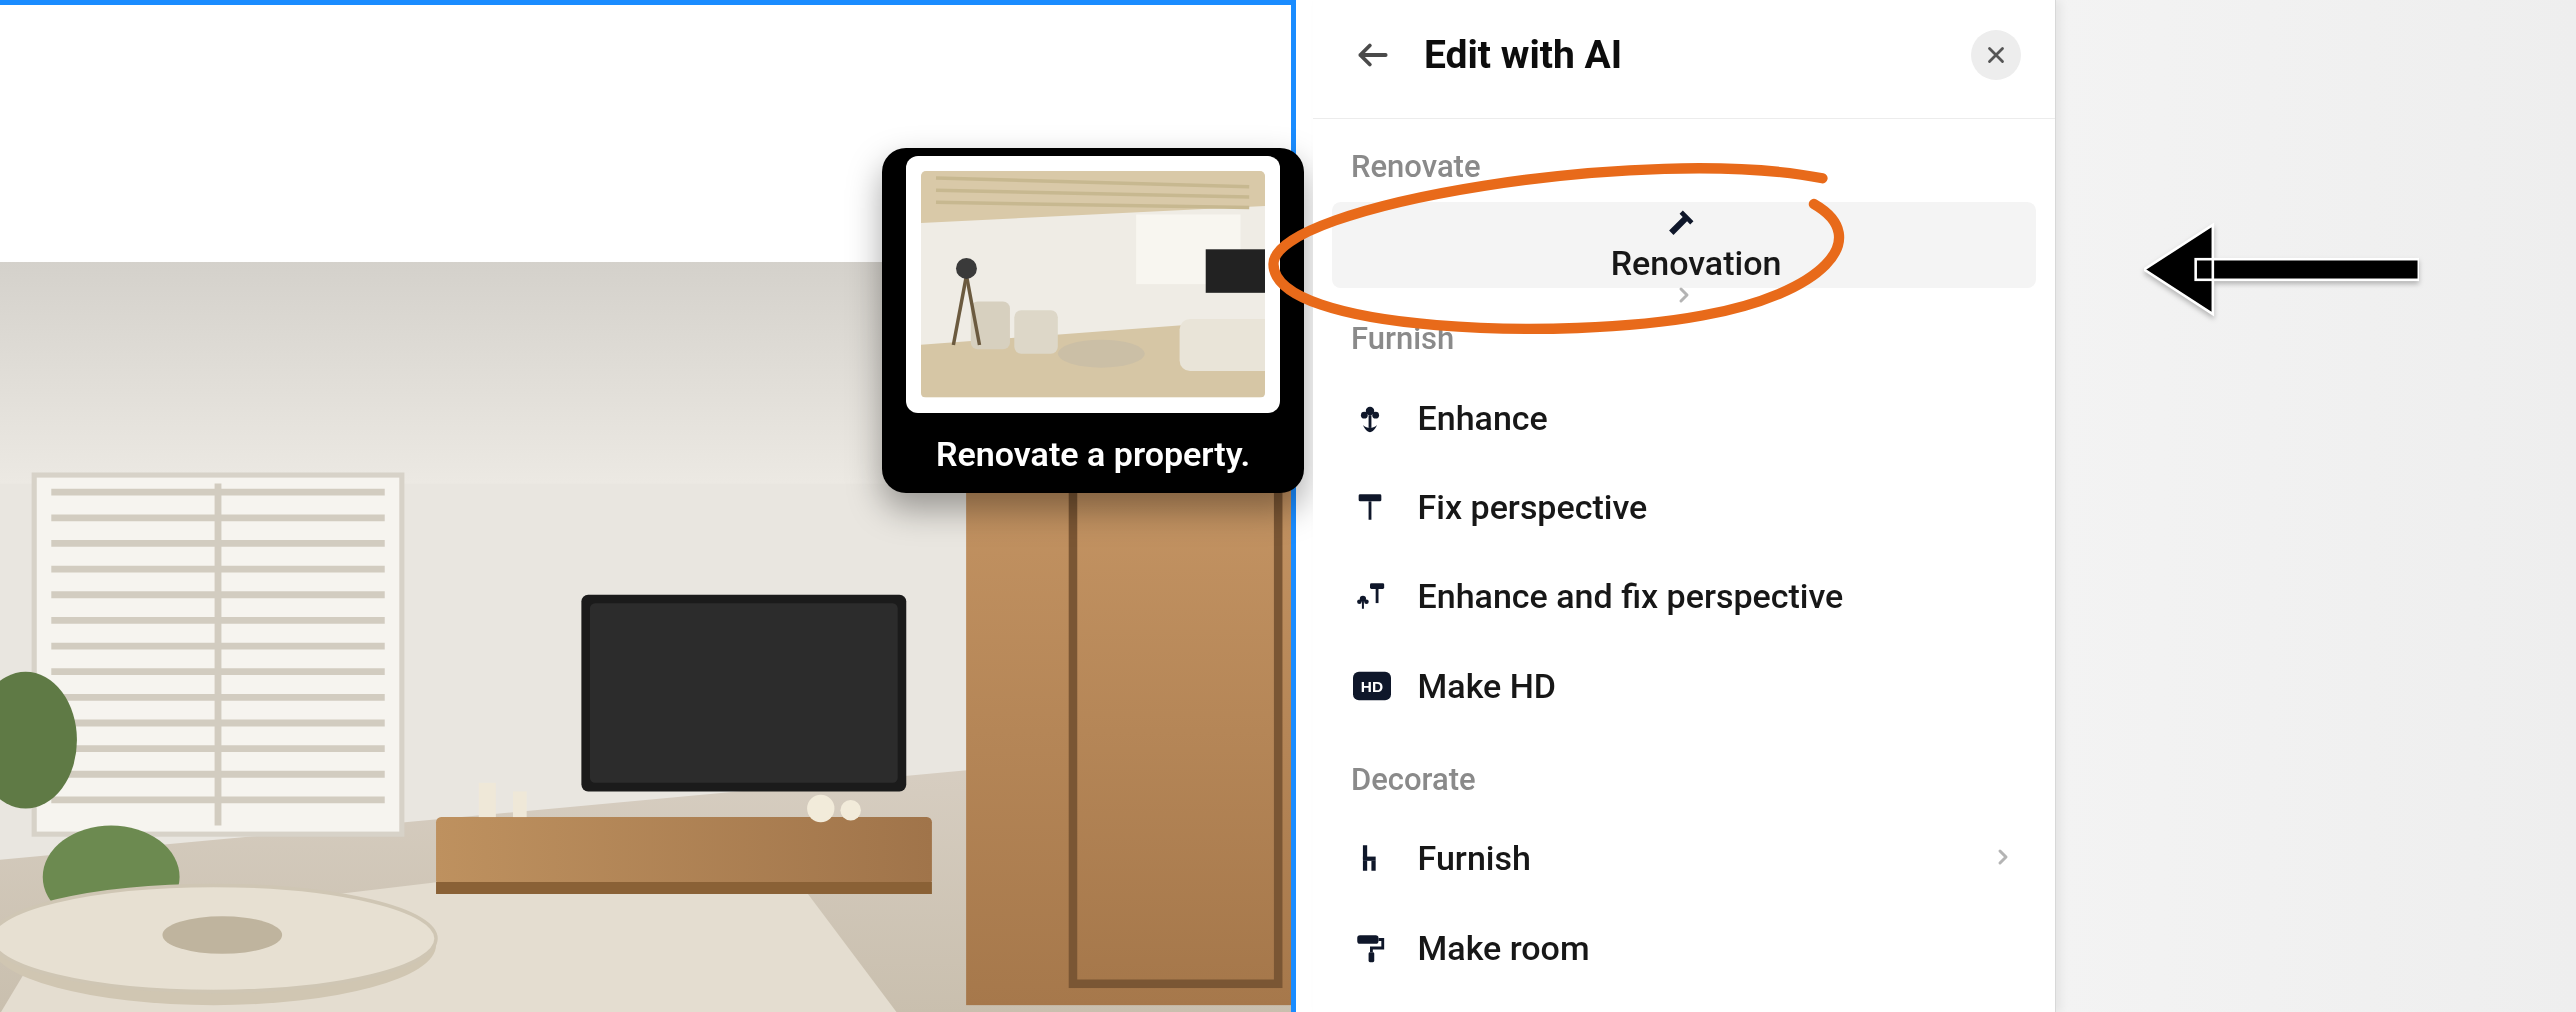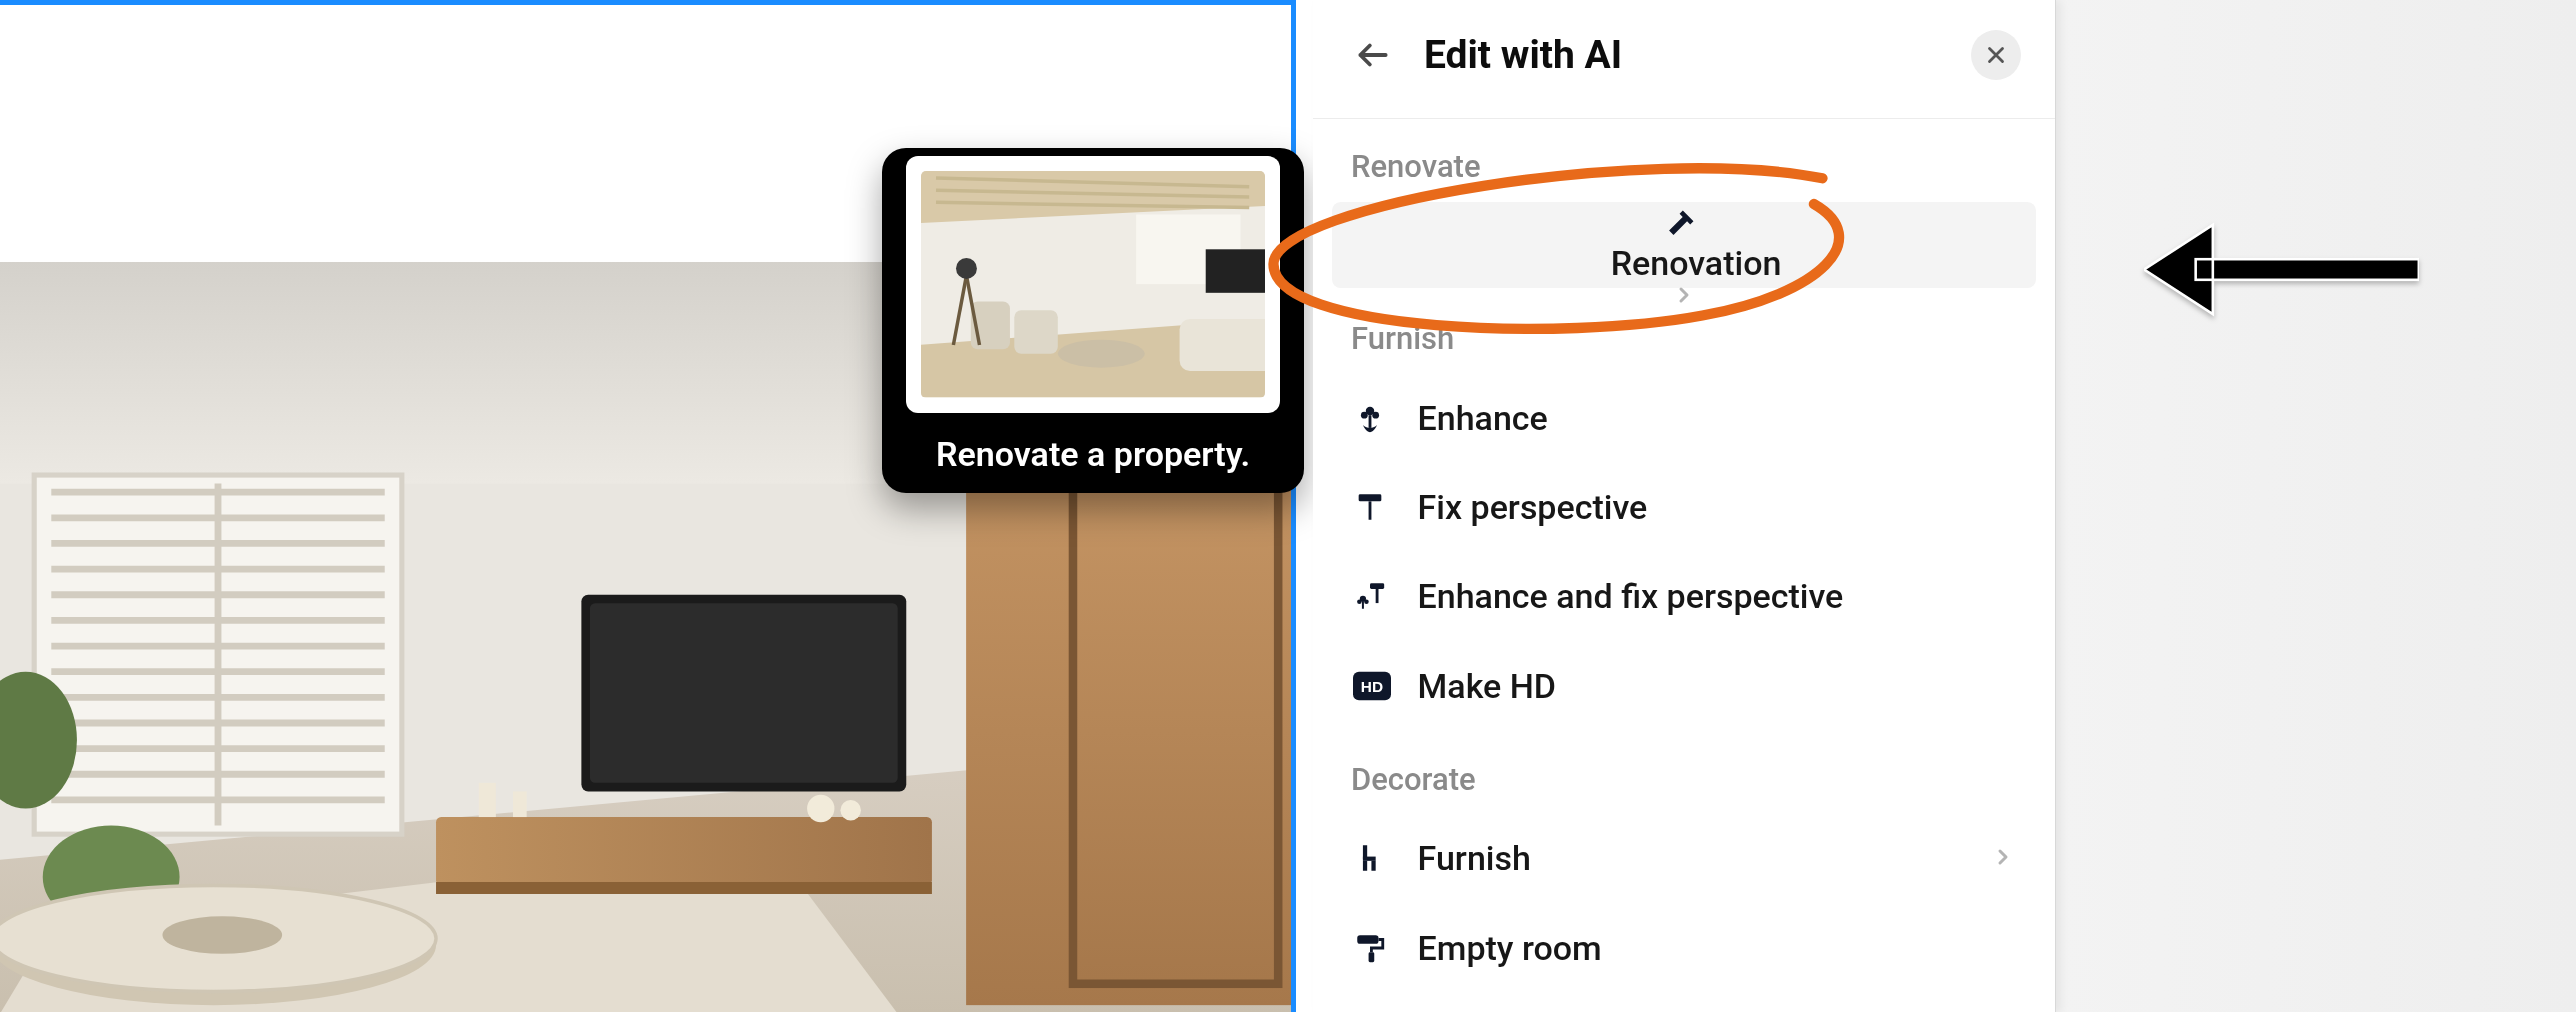--- a/index.html
+++ b/index.html
@@ -377,21 +377,21 @@
     <div class="menu-item">
       <div class="menu-icon">
         <svg width="34" height="34" viewBox="0 0 24 24">
             <g fill="currentColor">
               <rect x="3" y="3" width="15" height="6" rx="2"></rect>
               <path d="M18 6h3v6h-8v3" stroke="currentColor" stroke-width="2" fill="none"></path>
               <rect x="11" y="15" width="4" height="7" rx="1"></rect>
             </g>
           </svg>
       </div>
-      <div class="menu-label">Empty room</div>
+      <div class="menu-label">Make room</div>
     </div>
   </div>
 
   <svg class="orange-circle" viewBox="0 0 830 220">
     <path d="M 700 20 C 500 -20 60 50 60 120 C 60 200 400 210 560 180 C 700 155 760 90 690 50" fill="none" stroke="#e86a1a" stroke-width="12" stroke-linecap="round"></path>
   </svg>
 
   <svg class="big-arrow" viewBox="0 0 320 120">
     <g fill="#000">
       <rect x="60" y="48" width="260" height="24"></rect>

